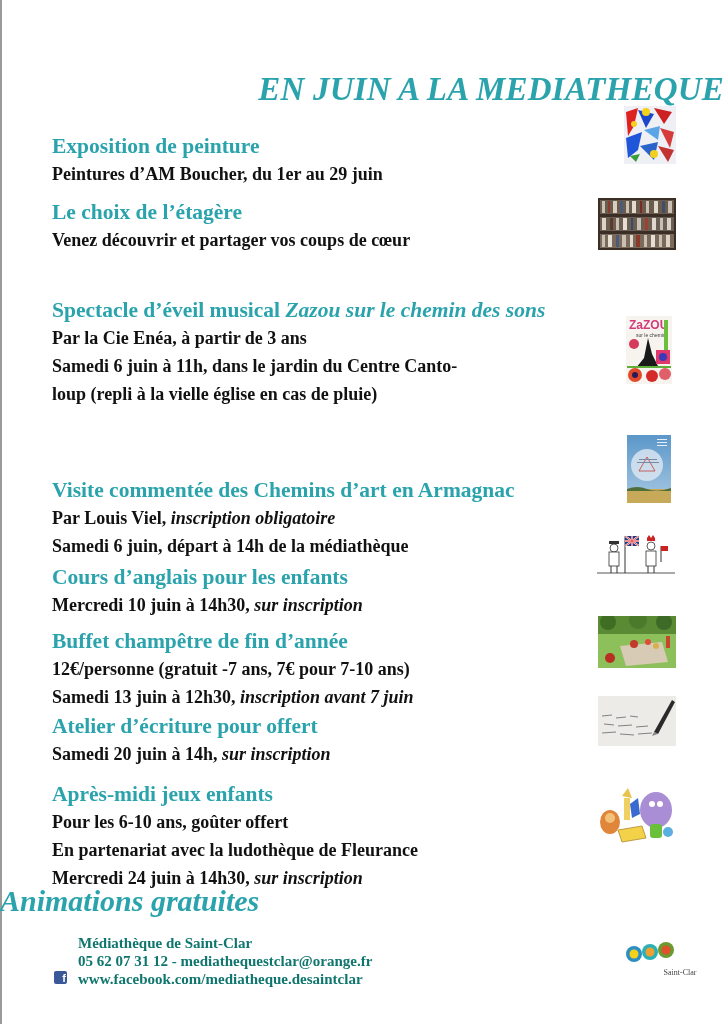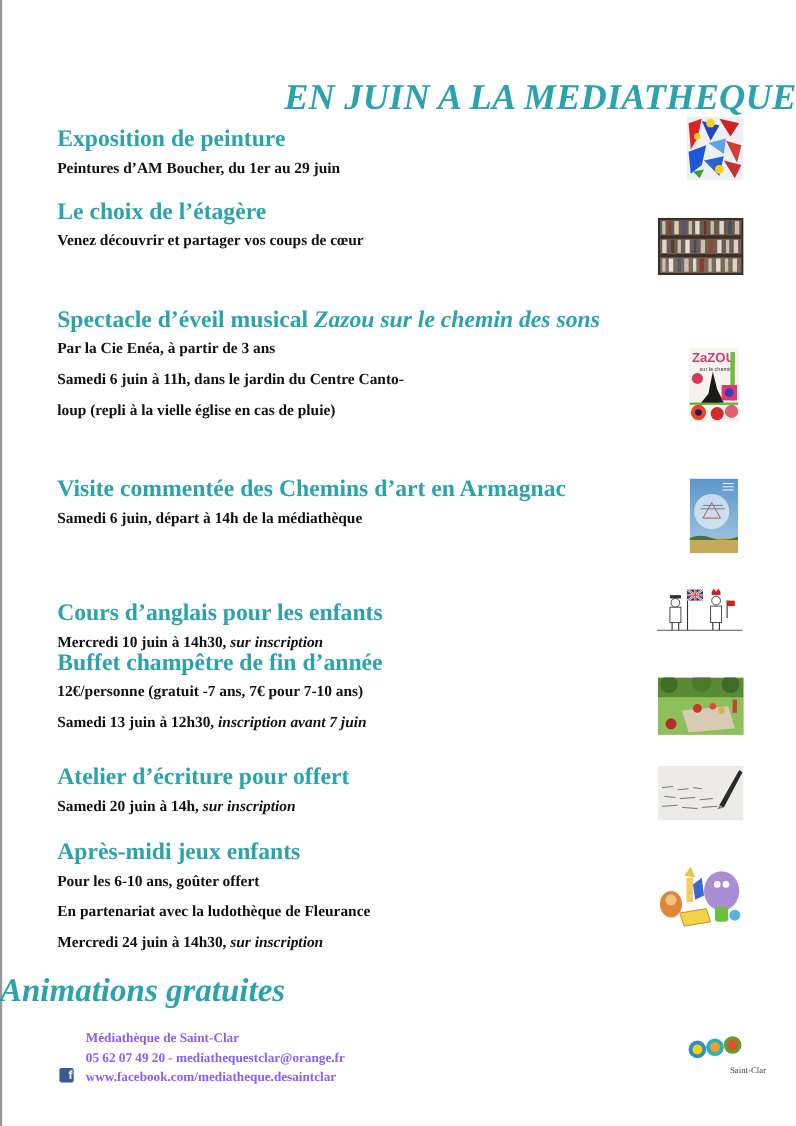--- a/index.html
+++ b/index.html
@@ -5,31 +5,31 @@
     html, body { margin: 0; padding: 0; }
     body {
       width: 724px; height: 1024px; background: #ffffff; position: relative; overflow: hidden;
       font-family: "Liberation Serif", "DejaVu Serif", serif; color: #111;
     }
     .left-border { position: absolute; left: 0; top: 0; width: 2px; height: 1024px; background: #9a9a9a; }
     .title {
       position: absolute; left: 0; width: 724px; top: 52px; text-align: right;
       font-size: 33px; font-weight: bold; font-style: italic; color: #2aa3ad; letter-spacing: 0.2px; margin-top: 19px;
     }
-    .section { position: absolute; left: 52px; width: 560px; }
+    .section { position: absolute; left: 52px; width: 560px; margin-top: 20px; }
     .heading { color: #2aa3ad; font-size: 21.5px; line-height: 28px; font-weight: bold; white-space: nowrap; }
     .heading .it { font-style: italic; }
-    .line { font-size: 14px; line-height: 28px; font-weight: bold; color: #111; white-space: nowrap; }
+    .line { font-size: 18px; line-height: 28px; font-weight: bold; color: #111; white-space: nowrap; }
     .line .it { font-style: italic; }
     .thumb { position: absolute; overflow: hidden; }
     .footer-title {
       position: absolute; left: 0; width: 724px; top: 884px; text-align: left;
       font-size: 30px; font-weight: bold; font-style: italic; color: #2aa3ad;
     }
-    .contact { position: absolute; left: 78px; top: 934px; font-size: 12px; line-height: 18px; font-weight: bold; color: #8b5cf6; }
+    .contact { position: absolute; left: 78px; top: 934px; font-size: 15px; line-height: 18px; font-weight: bold; color: #0f766e; }
     .fb-icon {
       position: absolute; left: 54px; top: 971px; width: 13px; height: 13px; background: #3b5998; border-radius: 2px;
       color: #fff; font-family: "Liberation Sans", sans-serif; font-weight: bold; font-size: 11px; line-height: 14px; text-align: right; padding-right: 1px; box-sizing: border-box;
     }
     .logo { position: absolute; left: 622px; top: 940px; width: 60px; height: 40px; }
     .logo-text { position: absolute; left: 655px; top: 968px; width: 50px; text-align: center; font-size: 8px; color: #444; }
   </style>
 </head>
 <body>
 
@@ -118,22 +118,23 @@
   <path d="M22 22 L18 42 L10 52 L32 50 L26 38 Z" fill="#1a1a1a"></path>
   <rect x="30" y="34" width="14" height="14" fill="#e0386a"></rect>
   <circle cx="37" cy="41" r="4" fill="#3a3ab8"></circle>
   <circle cx="9" cy="59" r="7" fill="#e04a2a"></circle>
   <circle cx="9" cy="59" r="3" fill="#2a1a5a"></circle>
   <circle cx="26" cy="60" r="6" fill="#d42a2a"></circle>
   <circle cx="39" cy="58" r="6" fill="#e0606a"></circle>
   <rect x="1" y="50" width="44" height="2" fill="#5fb03a"></rect>
 </svg>
 
-<div class="section" style="top:430px;">
+<div class="section" style="top:456px;">
   <div class="heading">Visite commentée des Chemins d’art en Armagnac</div>
+  <div class="line"><span>Par Louis Viel, </span><span class="it">inscription obligatoire</span></div>
   <div class="line">Samedi 6 juin, départ à 14h de la médiathèque</div>
 </div>
 <svg class="thumb" style="left:627px;top:435px;" width="44" height="68">
   <defs>
       <linearGradient id="sky" x1="0" y1="0" x2="0" y2="1">
         <stop offset="0" stop-color="#5b97c9"></stop>
         <stop offset="1" stop-color="#a9c9e3"></stop>
       </linearGradient>
     </defs>
   <rect width="44" height="68" fill="url(#sky)"></rect>
@@ -170,21 +171,21 @@
     <rect x="28" y="8.5" width="14" height="1" fill="#d22"></rect>
   <path d="M50 6 L52 3 L54 6 L56 3 L58 6 L58 9 L50 9 Z" fill="#c22"></path>
   <circle cx="54" cy="14" r="4" fill="#fff" stroke="#333" stroke-width="0.8"></circle>
   <rect x="49" y="19" width="10" height="15" fill="#fff" stroke="#333" stroke-width="0.8"></rect>
   <line x1="51" y1="34" x2="51" y2="41" stroke="#333"></line>
     <line x1="57" y1="34" x2="57" y2="41" stroke="#333"></line>
   <line x1="64" y1="14" x2="64" y2="30" stroke="#333"></line>
   <rect x="64" y="14" width="7" height="5" fill="#c22"></rect>
 </svg>
 
-<div class="section" style="top:588px;">
+<div class="section" style="top:607px;">
   <div class="heading">Buffet champêtre de fin d’année</div>
   <div class="line">12€/personne (gratuit -7 ans, 7€ pour 7-10 ans)</div>
   <div class="line"><span>Samedi 13 juin à 12h30, </span><span class="it">inscription avant 7 juin</span></div>
 </div>
 <svg class="thumb" style="left:598px;top:616px;" width="78" height="52">
   <rect width="78" height="52" fill="#7fb248"></rect>
   <rect width="78" height="18" fill="#5a8a34"></rect>
   <circle cx="10" cy="6" r="8" fill="#3f6d24"></circle>
   <circle cx="40" cy="4" r="9" fill="#4a7a2a"></circle>
   <circle cx="66" cy="6" r="8" fill="#3d6a26"></circle>
@@ -236,21 +237,21 @@
   <path d="M32 18 L40 12 L42 28 L34 32 Z" fill="#3a6ad0"></path>
   <path d="M20 44 L44 40 L48 52 L24 56 Z" fill="#f3d24a" stroke="#b08a2a" stroke-width="0.8"></path>
   <rect x="52" y="38" width="12" height="14" rx="3" fill="#6ac03a"></rect>
   <circle cx="70" cy="46" r="5" fill="#5ab0e0"></circle>
 </svg>
 
 <div class="footer-title">Animations gratuites</div>
 
 <div class="contact">
   <div>Médiathèque de Saint-Clar</div>
-  <div>05 62 07 49 20 - mediathequestclar@orange.fr</div>
+  <div>05 62 07 31 12 - mediathequestclar@orange.fr</div>
   <div>www.facebook.com/mediatheque.desaintclar</div>
 </div>
 <div class="fb-icon">f</div>
 
 <svg class="logo" viewBox="0 0 60 40">
   <g>
     <circle cx="12" cy="14" r="8" fill="#2c8fc2"></circle>
     <circle cx="12" cy="14" r="4.5" fill="#f5d21a"></circle>
     <circle cx="28" cy="12" r="8" fill="#2cb0b8"></circle>
     <circle cx="28" cy="12" r="4.5" fill="#f0a030"></circle>

